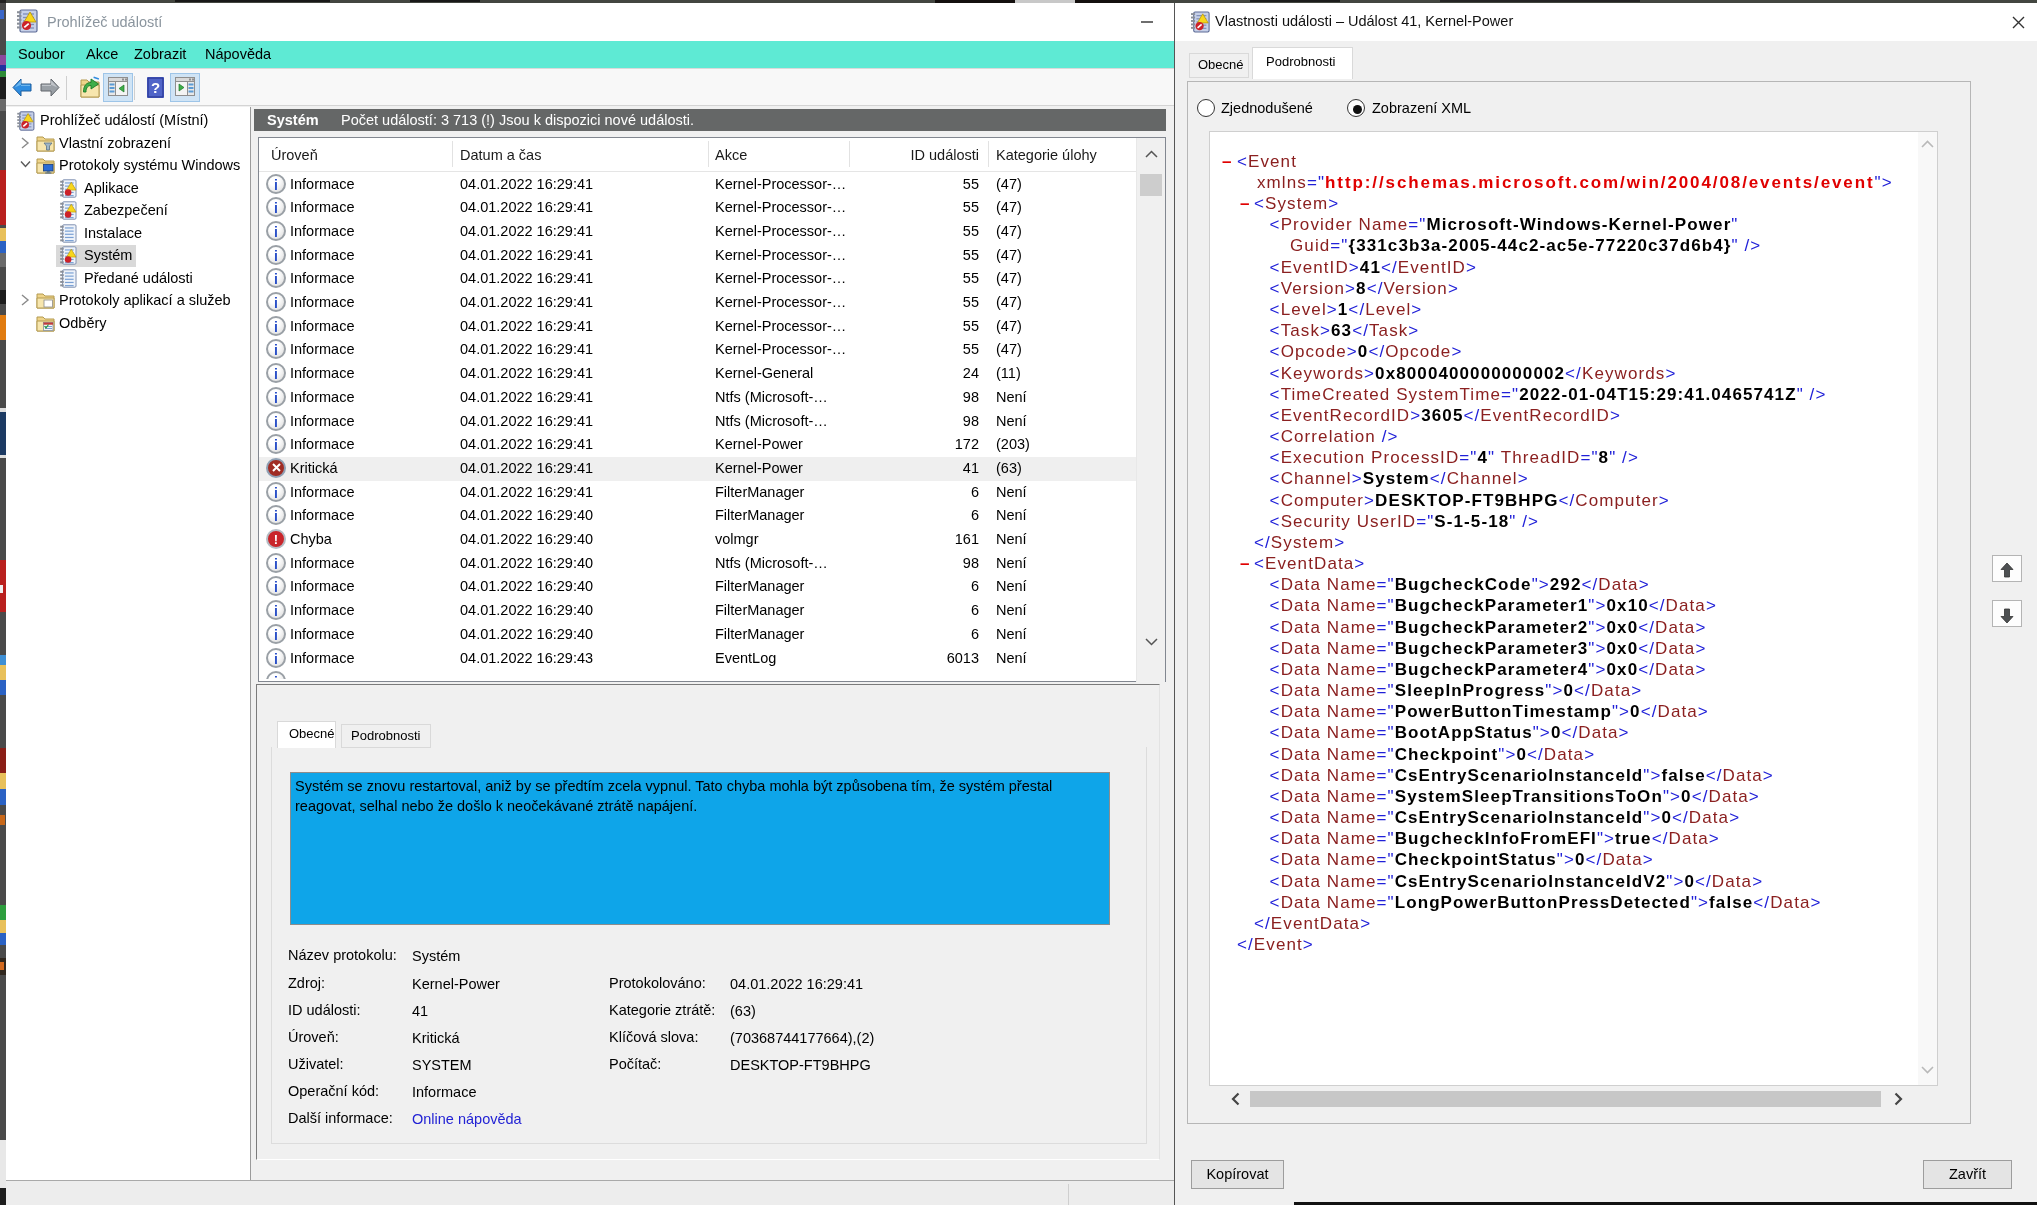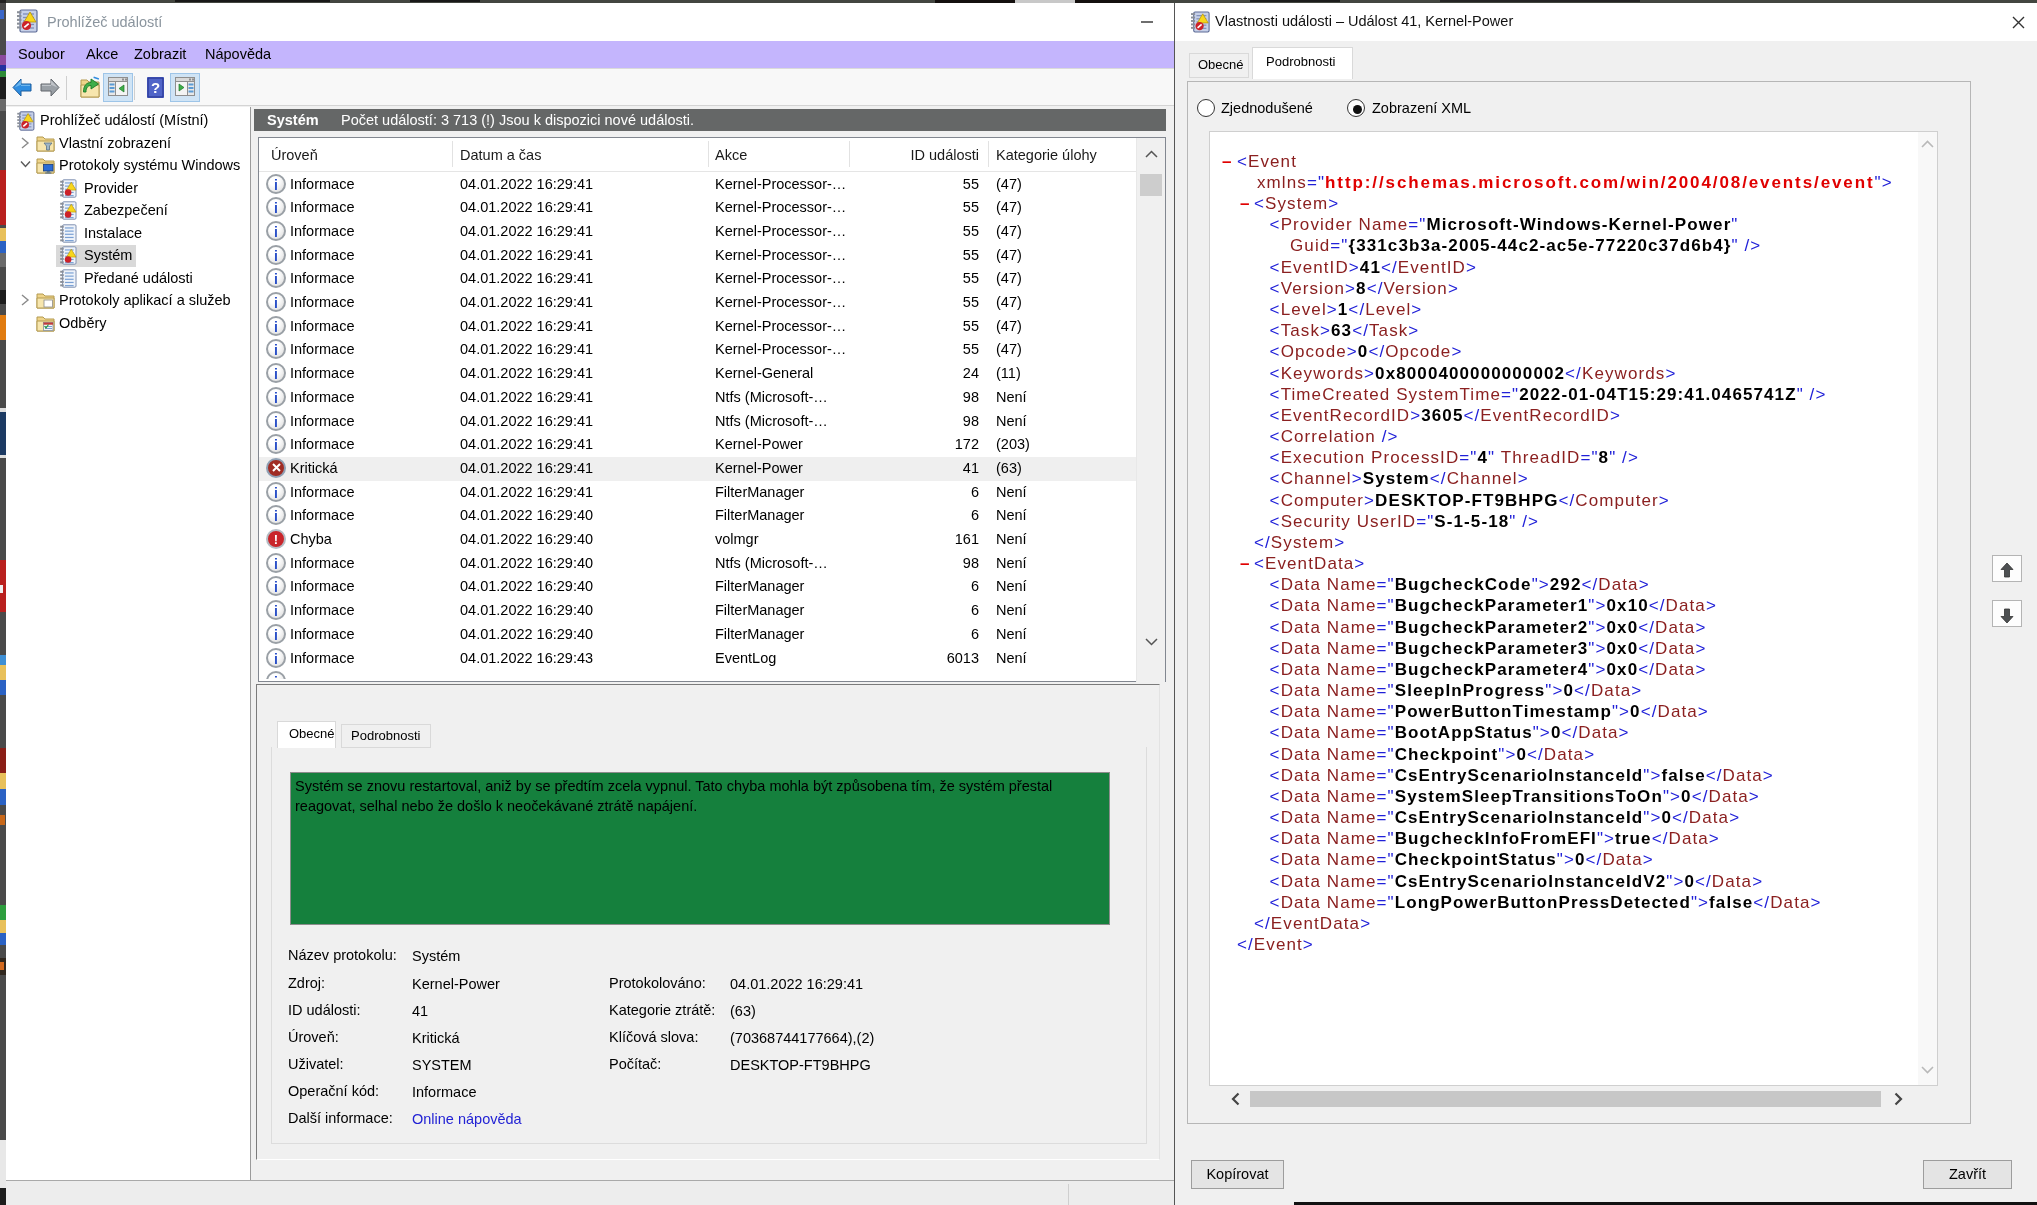--- a/index.html
+++ b/index.html
@@ -6,21 +6,21 @@
 body{font-family:"Liberation Sans",sans-serif;background:#f0f0f0;position:relative;color:#000}
 .abs{position:absolute}
 
 #topstrip{left:0;top:0;width:2037px;height:3px;background:#434640}
 #leftstrip{left:0;top:0;width:6px;height:1205px;background:#4a4a4a}
 
 #mainwin{left:6px;top:3px;width:1168px;height:1178px;background:#f0f0f0}
 #titlebar{left:0;top:0;width:1168px;height:38px;background:#fff}
 #titletext{left:41px;top:11px;font-size:14.5px;color:#8b959e}
 #minbtn{left:1135px;top:18px;width:12px;height:1.5px;background:#6e6e6e}
-#menubar{left:0;top:38px;width:1168px;height:28px;background:#c4b5fd;border-bottom:1px solid #dadada;font-size:14.5px}
+#menubar{left:0;top:38px;width:1168px;height:28px;background:#5eead4;border-bottom:1px solid #dadada;font-size:14.5px}
 .mi{position:absolute;top:5px}
 #toolbar{left:0;top:66px;width:1168px;height:37px;background:#f8f8f8;border-bottom:1px solid #d4d4d4}
 .tsep{position:absolute;top:7px;width:1px;height:24px;background:#cfcfcf}
 .tglbox{position:absolute;top:4px;width:30px;height:29px;background:#d0e4f5;border:1px solid #9ec5e8}
 
 #treepanel{left:0;top:104px;width:245px;height:1074px;background:#fff;border-right:1px solid #9b9b9b}
 .trow{position:absolute;font-size:14.5px;white-space:nowrap}
 .tsel{position:absolute;background:#d9d9d9}
 
 #dbar{left:248px;top:106px;width:912px;height:22px;background:#656767;color:#fff;font-size:14.5px}
@@ -36,21 +36,21 @@
 .ici span{position:absolute;left:0;right:0;top:1px;text-align:center;color:#2b50c8;font-weight:700;font-size:14px;font-style:normal}
 .ick{border:2px solid #8fa0b4;background:#a02c24}
 .ick svg{position:absolute;left:2.5px;top:2.5px}
 .ice{border:2px solid #b5bcc4;background:#c9252b}
 .ice span{position:absolute;left:0;right:0;top:0.5px;text-align:center;color:#fff;font-weight:700;font-size:13px}
 
 #bpane{left:250px;top:681px;width:904px;height:476px;background:#f0f0f0;border:1px solid #7b7b7b;border-bottom-color:#fff;border-right-color:#e3e3e3}
 #bphdr{left:0;top:0;width:902px;height:29px;border-bottom:1px solid #b0b0b0;font-size:14.5px}
 .tab{position:absolute;font-size:13px;border:1px solid #d9d9d9;background:#f0f0f0}
 .tabact{background:#fff;border:1px solid #d9d9d9;border-bottom:none;z-index:2}
-#descbox{left:33px;top:87px;width:820px;height:153px;border:1px solid #8c8c8c;background:#15803d;font-size:14.5px}
+#descbox{left:33px;top:87px;width:820px;height:153px;border:1px solid #8c8c8c;background:#0ea5e9;font-size:14.5px}
 .flbl{position:absolute;font-size:14.5px;white-space:nowrap}
 
 #dialog{left:1174px;top:3px;width:863px;height:1202px;background:#f0f0f0}
 #dtitle{left:1px;top:0;width:862px;height:38px;background:#fff}
 #dframe{left:13px;top:78px;width:784px;height:1043px;background:#f0f0f0;border:1px solid #b6b6b6}
 #xmlbox{left:35px;top:128px;width:729px;height:955px;background:#fff;border:1px solid #cfcfcf}
 .xline{position:absolute;left:0;white-space:nowrap}
 #xml{font-size:17px;letter-spacing:1.1px;line-height:21.17px}
 #xml s{text-decoration:none}
 .rb{color:#e00000;font-weight:700}
@@ -213,21 +213,21 @@
           <g fill="#8a8f98">
             <rect x="0" y="2.2" width="4.5" height="2.5"></rect>
             <rect x="0" y="6.5" width="4.5" height="2.5"></rect>
             <rect x="0" y="10.8" width="4.5" height="2.5"></rect>
             <rect x="0" y="15.1" width="4.5" height="2.5"></rect>
             <rect x="0" y="19.4" width="4.5" height="2.5"></rect>
           </g>
           <path d="M14 4 L20 14 L8 14 Z" fill="#f8d61c" stroke="#b49309" stroke-width="0.8"></path>
           <circle cx="10" cy="17" r="4.2" fill="#cc2229"></circle>
         </svg>
-      <span class="abs" style="left:24px;top:2px">Provider</span>
+      <span class="abs" style="left:24px;top:2px">Aplikace</span>
     </div>
     <div class="trow" style="left:54px;top:93.4px">
       <svg class="abs" style="left:0;top:1px" width="17" height="19" viewBox="0 0 21 24">
           <rect x="3" y="1" width="17" height="22" rx="1.5" fill="#eef3fa" stroke="#7a8cae" stroke-width="1.2"></rect>
           <g stroke="#7aa0d4" stroke-width="1.5">
             <line x1="6" y1="5" x2="17" y2="5"></line>
             <line x1="6" y1="9" x2="17" y2="9"></line>
             <line x1="6" y1="13" x2="17" y2="13"></line>
             <line x1="6" y1="17" x2="17" y2="17"></line>
             <line x1="6" y1="21" x2="17" y2="21"></line>

